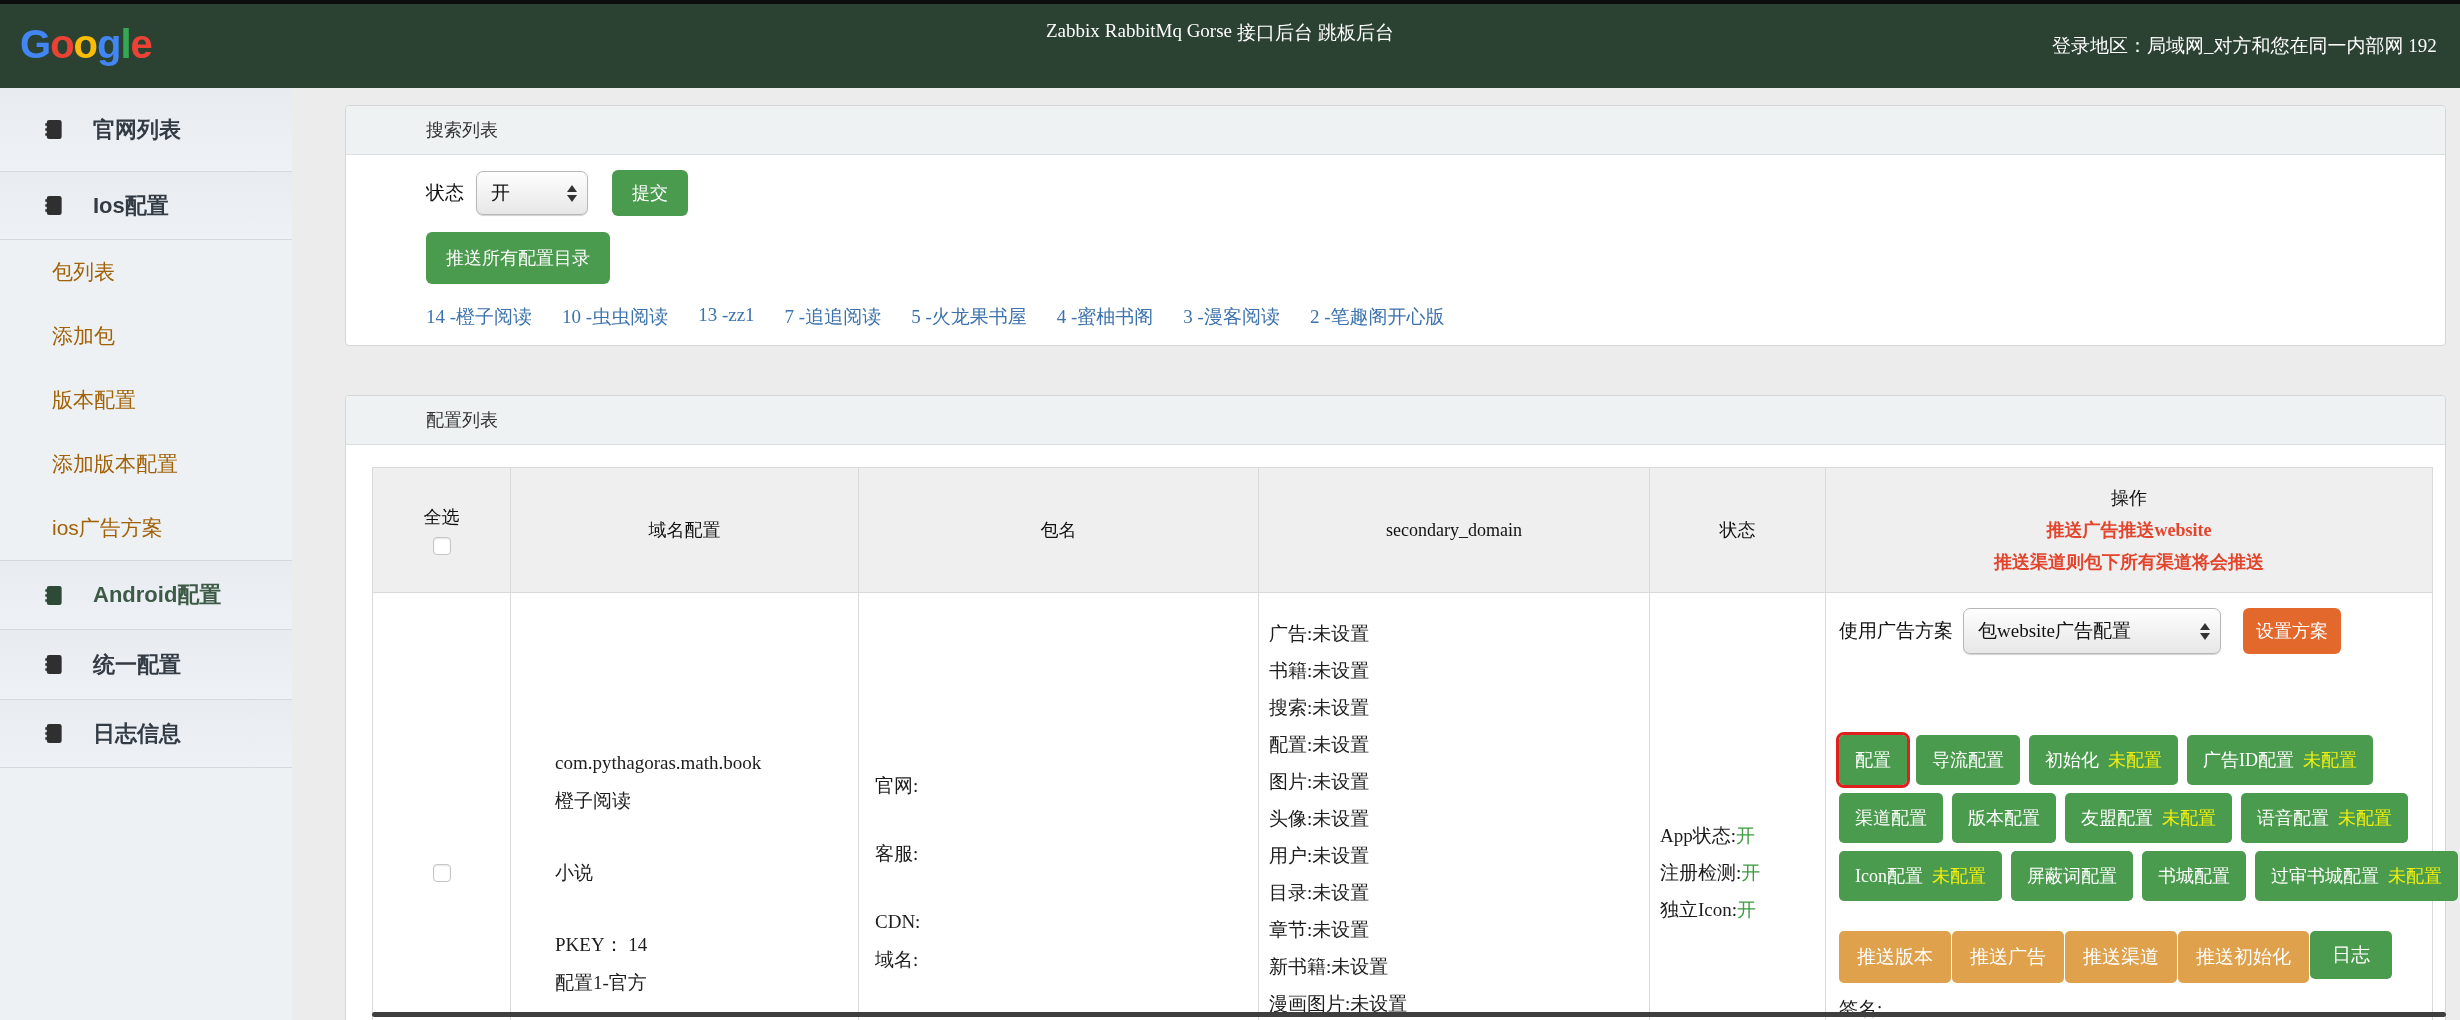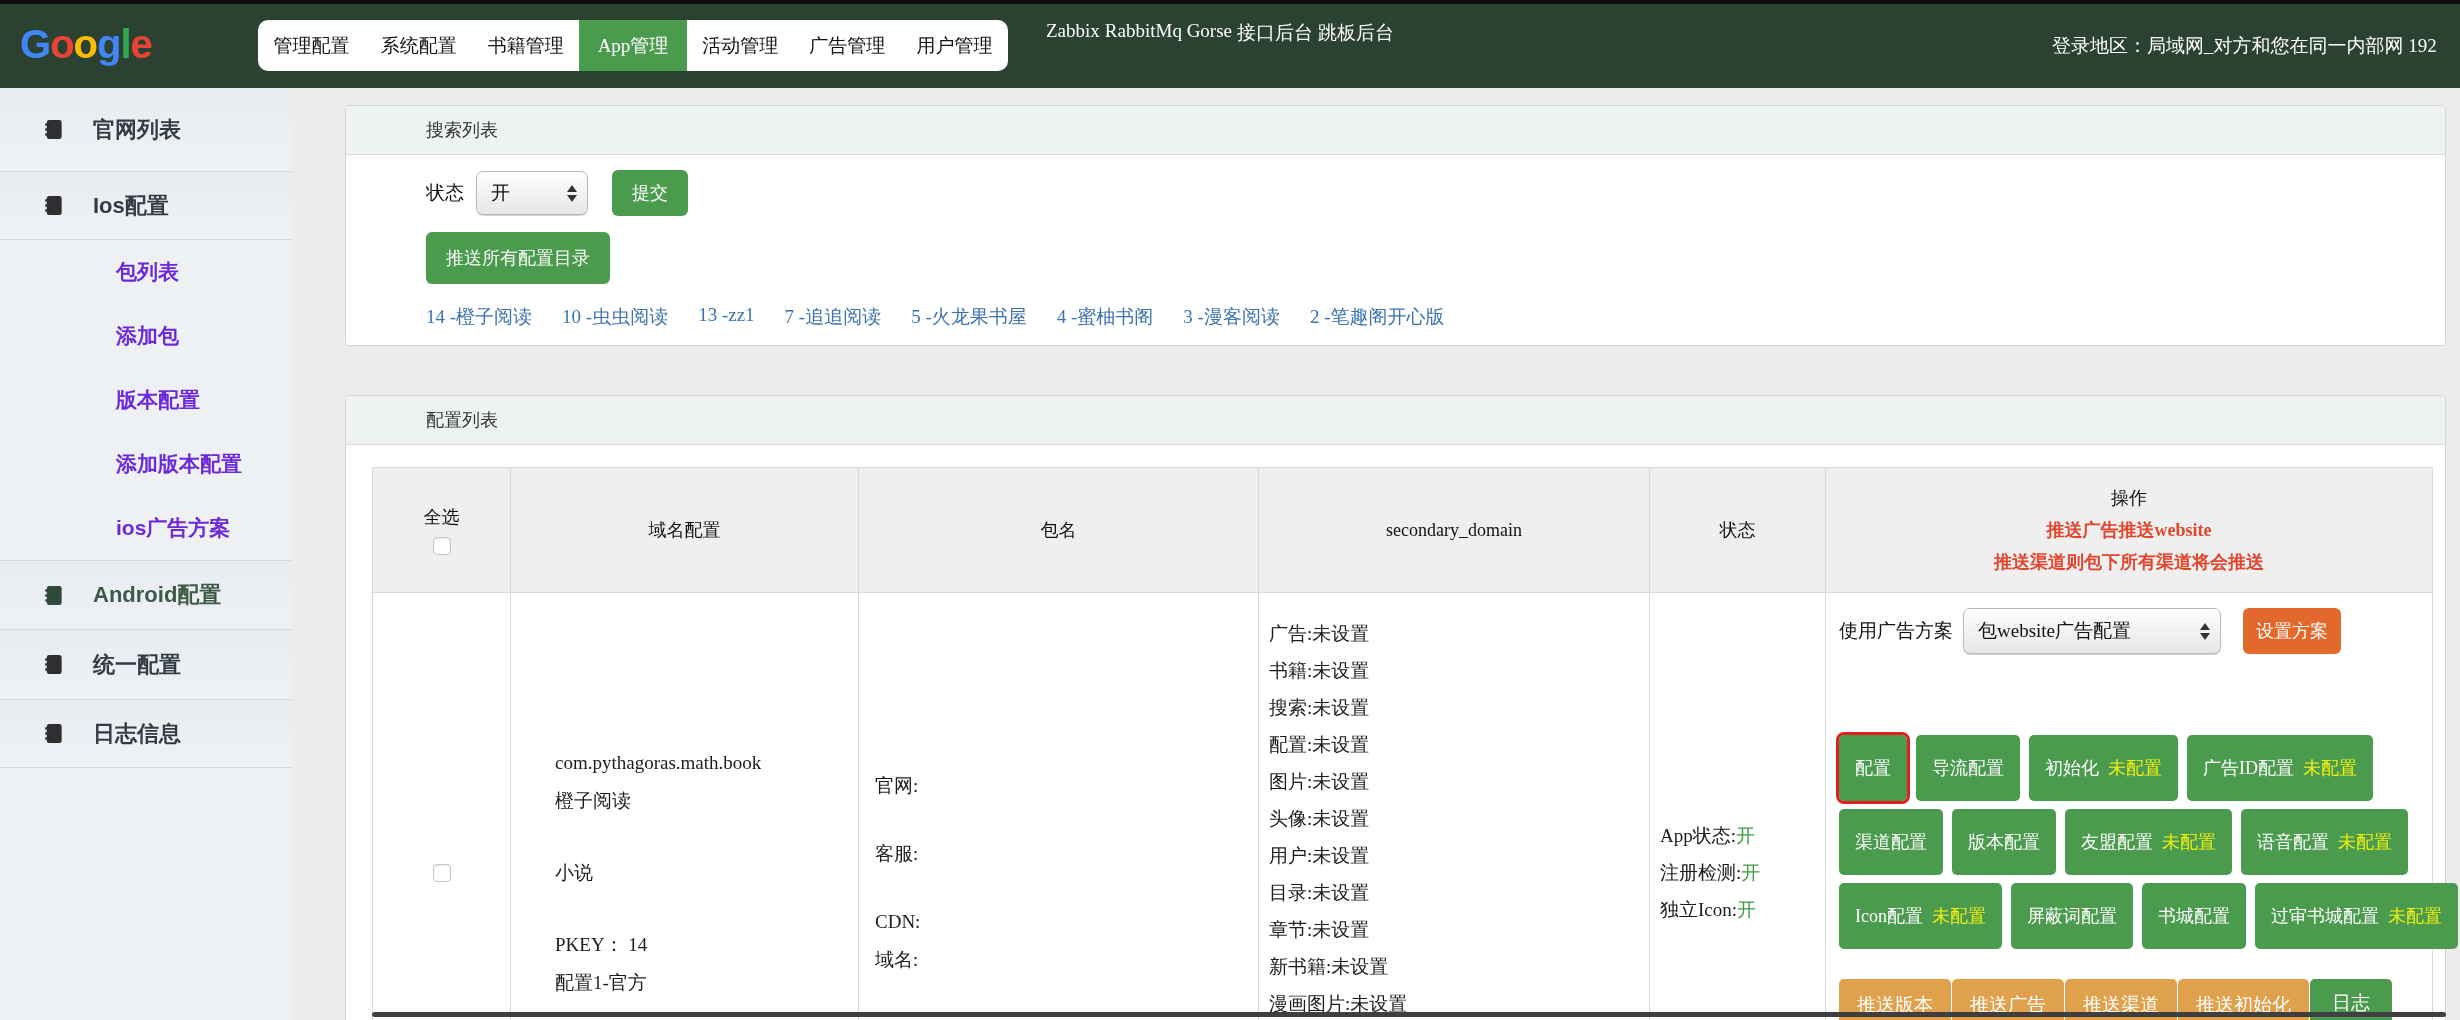--- a/index.html
+++ b/index.html
@@ -24,22 +24,22 @@
   
   .sidebar { position:absolute; left:0; top:88px; width:292px; height:932px; background:#eef1f4;
              font-family:"Liberation Sans",sans-serif; }
   .side-item { display:flex; align-items:center; padding-left:42px; gap:28px;
                background:linear-gradient(#e8ecf1,#eef2f6); border-bottom:1px solid #d4d9df; cursor:pointer; }
   .side-item .lbl { font-size:22px; font-weight:bold; color:#333b44; }
   .side-item svg { width:23px; height:23px; color:#2f2f2f; flex:0 0 auto; }
   .side-item.android svg { color:#2c4a36; }
   .side-item.android .lbl { color:#3c5a46; }
   .side-sub { background:#eef1f4; }
-  .side-sub-item { height:64px; display:flex; align-items:center; padding-left:116px;
-                   color:#6d28d9; font-weight:bold; font-size:21px; cursor:pointer; }
+  .side-sub-item { height:64px; display:flex; align-items:center; padding-left:52px;
+                   color:#a16207; font-weight:normal; font-size:21px; cursor:pointer; }
 
   
   .panel { position:absolute; background:#fff; border:1px solid #d6d6d6; border-radius:4px; }
   .panel-search { left:345px; top:105px; width:2101px; height:241px; }
   .panel-config { left:345px; top:395px; width:2101px; height:700px; }
   .panel-header { height:49px; background:#eff2f2; border-bottom:1px solid #d9dddd; display:flex; align-items:center;
                   padding-left:80px; font-size:18px; color:#333; border-radius:4px 4px 0 0; }
 
   .form-row { position:absolute; left:80px; top:64px; display:flex; align-items:center; }
   .form-label { font-size:19px; color:#111; margin-right:12px; }
@@ -79,21 +79,21 @@
   .on-val { color:#3f9c42; }
 
   .td-actions { padding:14px 0 0 13px; }
   .ad-row { display:flex; align-items:center; height:48px; }
   .ad-label { font-size:19px; color:#111; }
   .ad-select { height:46px; margin-left:10px; min-width:258px; }
   .set-plan-btn { height:46px; width:98px; margin-left:22px; background:#e2682c; color:#fff; border:none; border-radius:6px;
                   font-family:"Liberation Serif",serif; font-size:18px; cursor:pointer; }
   .btn-row { display:flex; gap:9px; margin-top:8px; }
   .btn-row.first { margin-top:80px; }
-  .act-btn { height:66px; padding:0 16px; background:#4b9b4f; color:#fff; border:none; border-radius:5px;
+  .act-btn { height:50px; padding:0 16px; background:#4b9b4f; color:#fff; border:none; border-radius:5px;
              font-family:"Liberation Serif",serif; font-size:18px; display:inline-flex; align-items:center; cursor:pointer; white-space:nowrap; }
   .act-btn .badge { color:#f2ef11; }
   .act-btn .badge:not(:empty) { margin-left:9px; }
   .act-btn.highlight { outline:3px solid #e01f1f; }
   .push-row { display:flex; gap:1px; margin-top:30px; }
   .push-btn { height:52px; padding:0 18px; background:#dfa14b; color:#fff; border:none; border-radius:5px;
               font-family:"Liberation Serif",serif; font-size:19px; display:inline-flex; align-items:center; cursor:pointer; white-space:nowrap; }
   .log-btn { height:48px; padding:0 22px; font-size:19px; border-radius:5px; }
   .signature { margin-top:13px; font-size:19px; color:#1c1c1c; }
 
@@ -106,29 +106,20 @@
 
 <header class="navbar">
   <div class="logo">
     <span class="l0">G</span>
       <span class="l1">o</span>
       <span class="l2">o</span>
       <span class="l3">g</span>
       <span class="l4">l</span>
       <span class="l5">e</span>
   </div>
-  <nav class="nav-pill">
-    <span class="nav-item">管理配置</span>
-    <span class="nav-item">系统配置</span>
-    <span class="nav-item">书籍管理</span>
-    <span class="nav-item active">App管理</span>
-    <span class="nav-item">活动管理</span>
-    <span class="nav-item">广告管理</span>
-    <span class="nav-item">用户管理</span>
-  </nav>
   <div class="quick-links">
     <span>Zabbix</span>
     <span>RabbitMq Gorse</span>
     <span>接口后台</span>
     <span>跳板后台</span>
   </div>
   <div class="login-region">登录地区：局域网_对方和您在同一内部网 192</div>
 </header>
 
 <aside class="sidebar">

